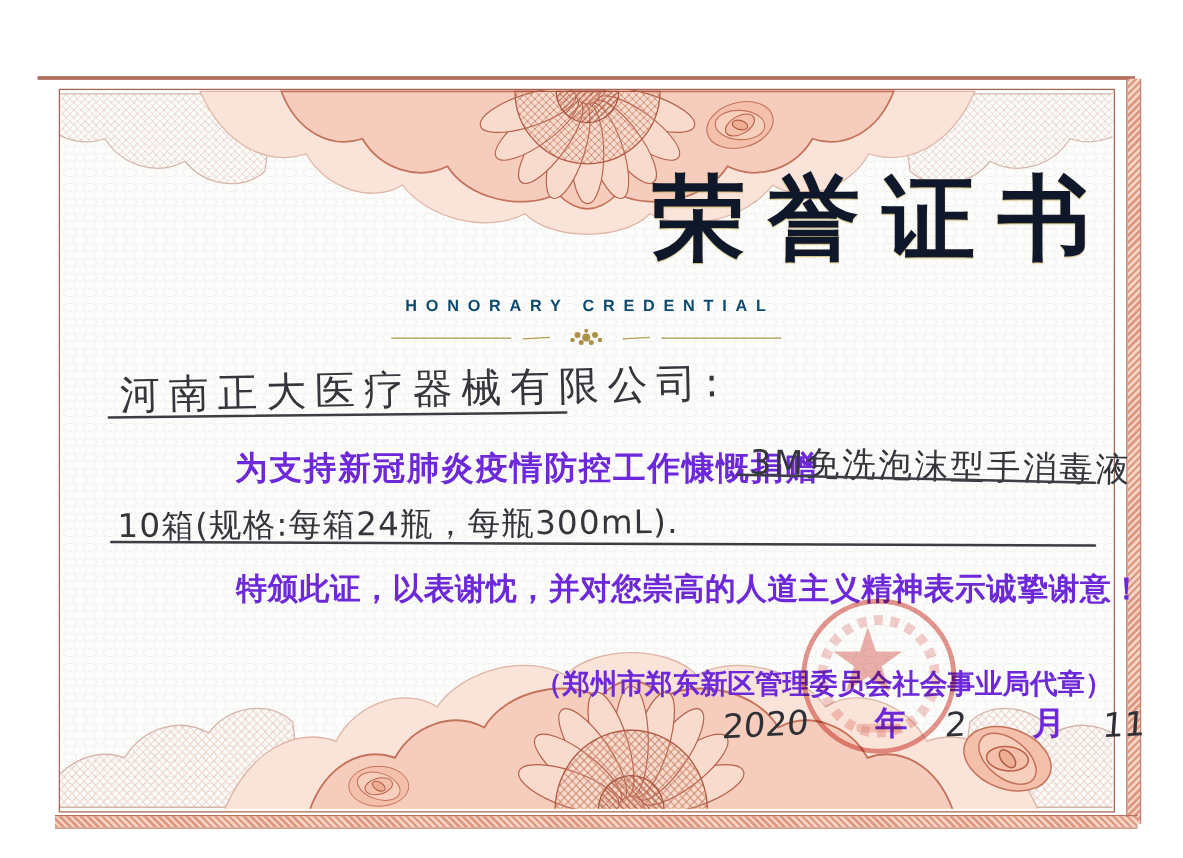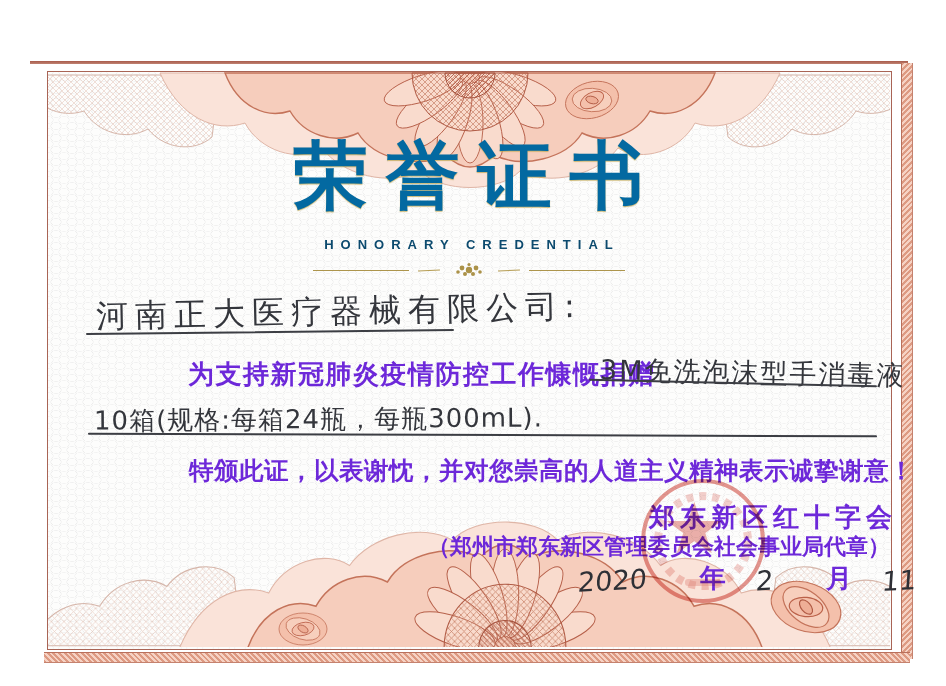--- a/index.html
+++ b/index.html
@@ -20,23 +20,23 @@
     position:absolute;left:47px;top:71px;width:843px;height:577px;
     border:1.5px solid #a96455;background-color:#fdfdfc;
     background-image:
       radial-gradient(ellipse 9px 6px at 8px 6px, rgba(125,125,132,0) 4.5px, rgba(125,125,132,.13) 5px, rgba(125,125,132,0) 6px),
       radial-gradient(ellipse 9px 6px at 8px 6px, rgba(125,125,132,0) 4.5px, rgba(125,125,132,.10) 5px, rgba(125,125,132,0) 6px);
     background-size:16px 12px,16px 12px;background-position:0 0,8px 6px;
   }
   .deco-svg{position:absolute;left:48px;top:72px;width:842px;height:575px;pointer-events:none;}
   
   .title{
-    position:absolute;left:47px;top:138px;width:843px;text-align:center;
+    position:absolute;left:47px;top:138px;width:843px;text-align:right;
     font-family:"DejaVu Serif",serif;font-weight:bold;font-size:74px;line-height:1;
-    letter-spacing:18px;text-indent:18px;color:#0369a1;
+    letter-spacing:18px;text-indent:18px;color:#0f172a;
     text-shadow:0 1px 1px rgba(193,168,84,.8);
   }
   .subtitle{
     position:absolute;left:47px;top:237px;width:843px;text-align:center;
     font-size:13px;font-weight:bold;letter-spacing:7px;text-indent:7px;color:#0c4a6e;
   }
   .divider{position:absolute;left:47px;top:262px;width:843px;display:flex;
     align-items:center;justify-content:center;gap:9px;}
   .divider .long{width:96px;height:1px;background:#ad954c;}
   .divider .dash{width:22px;height:1px;background:#b59c52;transform:rotate(-3deg);}
@@ -143,21 +143,20 @@
 
   <div class="line1 print">为支持新冠肺炎疫情防控工作慷慨捐赠</div>
   <div class="item-hand hand">3M免洗泡沫型手消毒液</div>
   <div class="u-line u-item"></div>
 
   <div class="line2 hand">10箱(规格:每箱24瓶，每瓶300mL).</div>
   <div class="u-line u-line2"></div>
 
   <div class="closing print">特颁此证，以表谢忱，并对您崇高的人道主义精神表示诚挚谢意！</div>
 
-  <div class="issuer print">郑东新区红十字会</div>
   <div class="issuer-note print">（郑州市郑东新区管理委员会社会事业局代章）</div>
 
   <div class="date-row">
     <span class="hand">2020</span>
     <span class="gap-s"></span>
     <span class="print">年</span>
     <span class="gap-m"></span>
     <span class="hand">2</span>
     <span class="gap-s"></span>
     <span class="print">月</span>

